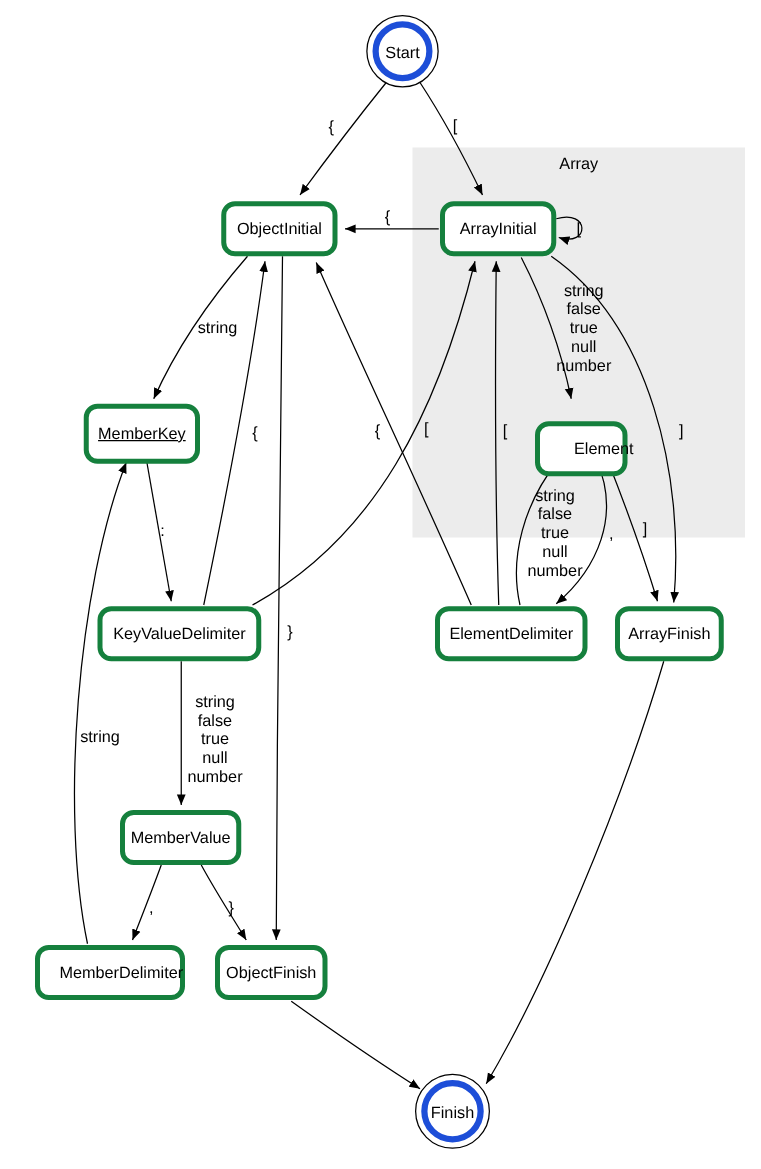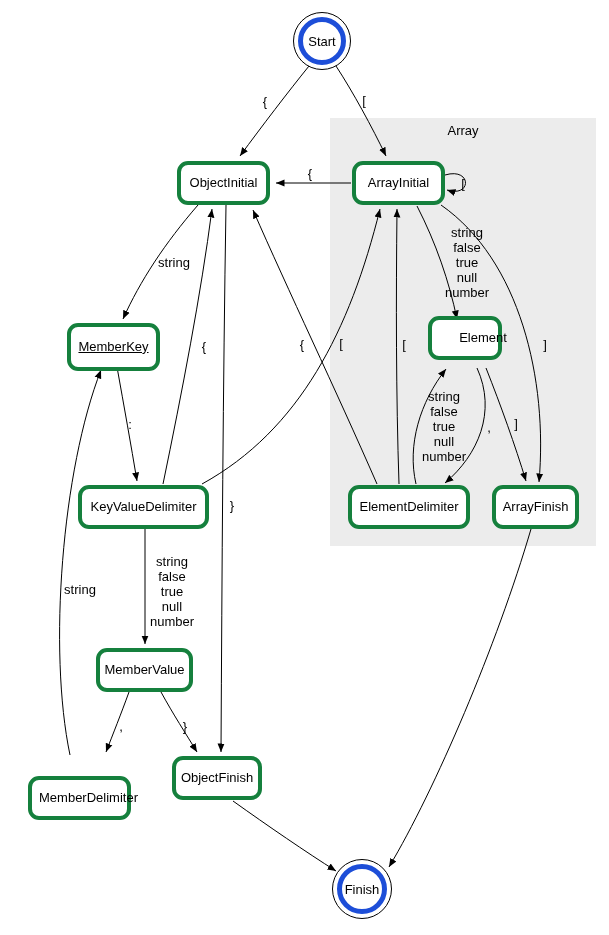--- a/index.html
+++ b/index.html
@@ -26,21 +26,21 @@
   .edge-label {
     position: absolute; transform: translate(-50%, -50%);
     font-size: 13px; text-align: center; white-space: pre-line; line-height: 15px;
   }
 </style>
 </head>
 <body>
 
 <div class="canvas">
 
-  <div class="cluster" style="left:330px; top:118px; width:266px; height:428px;">
+  <div class="cluster" style="left:330px; top:118px; width:266px; height:312px;">
     <div class="cluster-label">Array</div>
   </div>
 
   <svg class="edges-layer" width="609" height="935" viewBox="0 0 609 935">
     <defs>
       <marker id="arrow" markerWidth="10" markerHeight="8" refX="8.5" refY="4" orient="auto">
         <path d="M0,0.5 L8.5,4 L0,7.5 Z" fill="#000"></path>
       </marker>
     </defs>
     <g fill="none" stroke="#000" stroke-width="1">
@@ -109,21 +109,21 @@
   </div>
   <div class="terminal" style="left:332px; top:859px; width:60px; height:60px;">
     <div class="terminal-inner">
       <span>Finish</span>
     </div>
   </div>
 
   <div class="node" style="left:177px; top:161px; width:93px; height:44px;">ObjectInitial</div>
   <div class="node" style="left:352px; top:161px; width:93px; height:44px;">ArrayInitial</div>
   <div class="node" style="left:67px; top:323px; width:93px; height:48px;text-decoration:underline;">MemberKey</div>
-  <div class="node" style="left:428px; top:316px; width:74px; height:44px;padding-left:36px;">Element</div>
+  <div class="node" style="left:428px; top:337px; width:74px; height:44px;padding-left:36px;">Element</div>
   <div class="node" style="left:78px; top:485px; width:131px; height:44px;">KeyValueDelimiter</div>
   <div class="node" style="left:492px; top:485px; width:87px; height:44px;">ArrayFinish</div>
   <div class="node" style="left:348px; top:485px; width:122px; height:44px;">ElementDelimiter</div>
   <div class="node" style="left:96px; top:648px; width:97px; height:44px;">MemberValue</div>
-  <div class="node" style="left:28px; top:776px; width:103px; height:44px;padding-left:18px;">MemberDelimiter</div>
+  <div class="node" style="left:28px; top:756px; width:120px; height:44px;padding-left:18px;">MemberDelimiter</div>
   <div class="node" style="left:172px; top:756px; width:90px; height:44px;">ObjectFinish</div>
 
 </div>
 
 </body></html>

